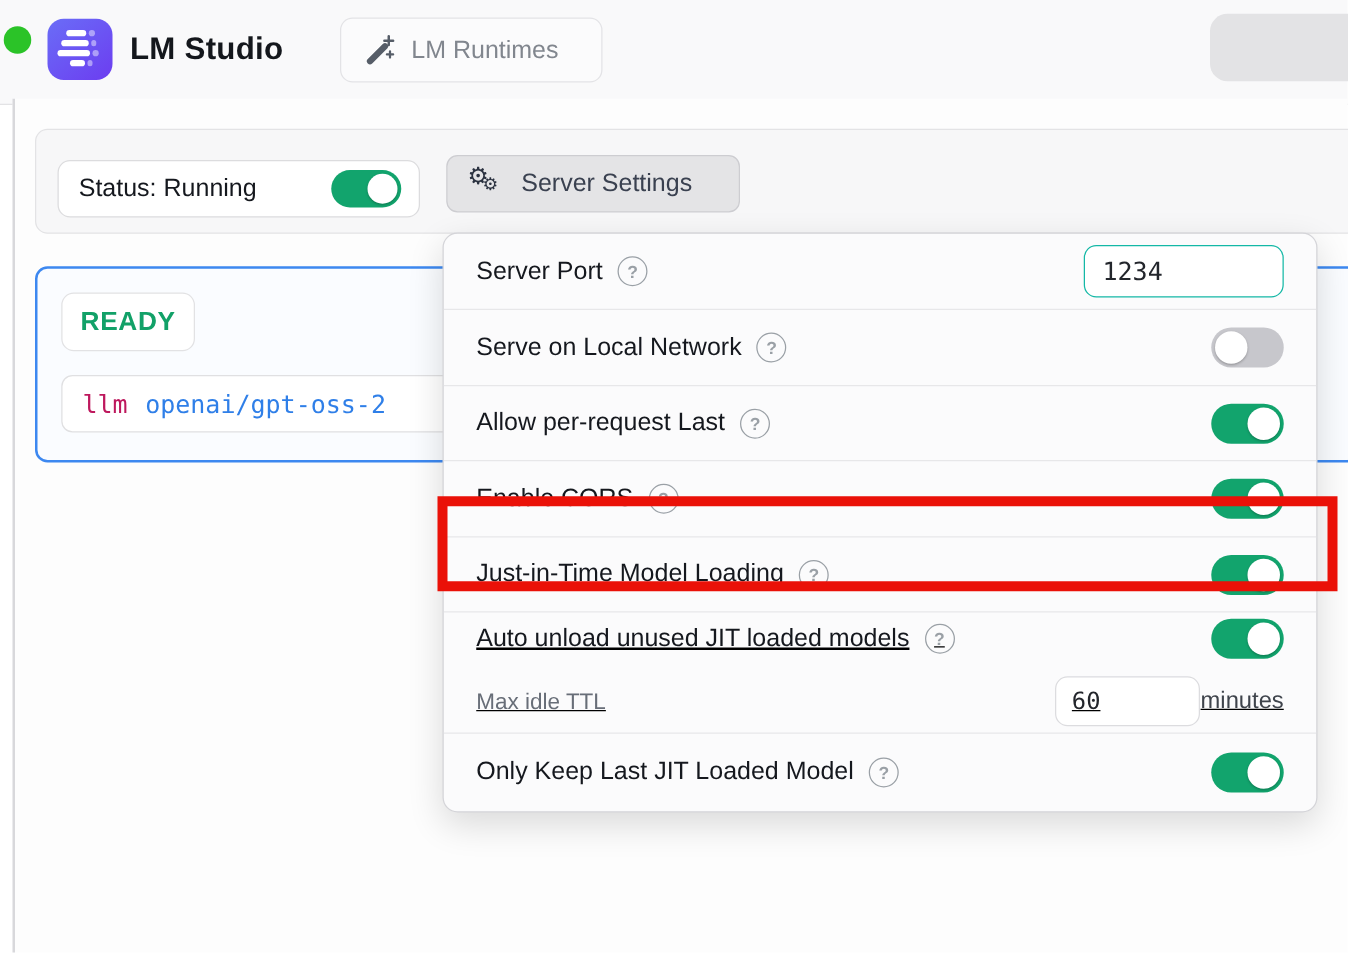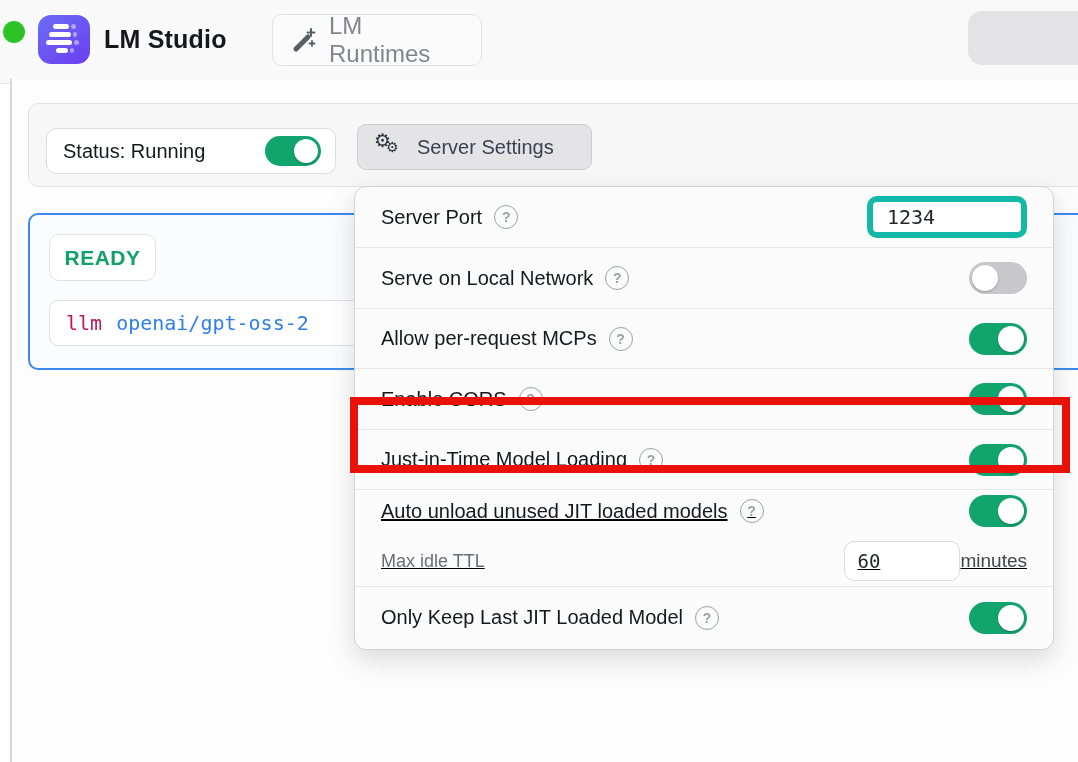--- a/index.html
+++ b/index.html
@@ -11,21 +11,21 @@
             background:#f9f9fa; border-bottom:1px solid #e3e3e5; }
   #traffic-dot { position:absolute; left:3px; top:21px; width:22px; height:22px;
                  border-radius:50%; background:#2bc328; }
   #app-logo { position:absolute; left:38px; top:15px; width:52px; height:49px;
               border-radius:13px; background:linear-gradient(140deg,#6a6df7 0%,#6c3df0 100%); }
   #app-title { position:absolute; left:104px; top:0; height:79px; display:flex; align-items:center;
                font-size:25px; font-weight:700; color:#14171c; letter-spacing:.2px; }
   #runtimes-btn { position:absolute; left:272px; top:14px; width:210px; height:52px;
                   border:1px solid #e3e3e6; border-radius:10px; background:#fbfbfc;
                   display:flex; align-items:center; gap:12px; padding:0 18px;
-                  color:#81868e; font-size:24px; cursor:pointer; }
+                  color:#81868e; font-size:20px; cursor:pointer; }
   #topbar-right-blob { position:absolute; left:968px; top:11px; width:130px; height:54px;
                        border-radius:14px; background:#e3e3e5; }
 
   
   #content { position:absolute; left:10px; top:79px; width:1068px; height:683px;
              border-left:2px solid #d8d8db; background:#fdfdfd; }
 
   
   #toolbar { position:absolute; left:28px; top:103px; width:1070px; height:84px;
              background:#f7f7f8; border:1px solid #e3e3e5; border-radius:10px; }
@@ -75,21 +75,21 @@
          display:flex; flex-direction:column; justify-content:center; }
   .row:first-child { border-top:none; }
   .row.has-sub { height:114px; justify-content:flex-start; padding-top:5px;text-decoration:underline; }
   .row:last-child { height:75px; }
   .row-main { display:flex; align-items:center; }
   .row-label { font-size:20px; color:#15181e; }
   .help { width:24px; height:24px; border:1.5px solid #9aa0a6; border-radius:50%;
           color:#9aa0a6; font-size:14px; font-weight:700; display:flex; align-items:center;
           justify-content:center; margin-left:12px; cursor:pointer; flex:none; }
   .spacer { flex:1; }
-  .port-input { width:160px; height:42px; border:6px solid #14b8a6; border-radius:10px;
+  .port-input { width:160px; height:42px; border:1px solid #14b8a6; border-radius:10px;
                 background:#fff; font-family:"DejaVu Sans Mono", monospace; font-size:20px;
                 color:#23262c; padding:0 14px; outline:none; }
   .row-sub { display:flex; align-items:center; margin-top:14px; }
   .sub-label { font-size:18px; color:#686e78; }
   .ttl-input { width:116px; height:40px; border:1px solid #dcdcdf; border-radius:10px;
                background:#fff; font-family:"DejaVu Sans Mono", monospace; font-size:19px;
                color:#23262c; text-align:left; padding:0 12px; outline:none; }
   .unit { font-size:19px; color:#3f444c; }
 
   
@@ -176,21 +176,21 @@
           <div class="toggle off">
             <div class="knob"></div>
           </div>
         </span>
     </div>
 
   </div>
 
   <div class="row">
     <div class="row-main">
-      <span class="row-label">Allow per-request MCPs</span>
+      <span class="row-label">Allow per-request Last</span>
       <span class="help">?</span>
       <span class="spacer"></span>
       <span class="row-control">
           <div class="toggle on">
             <div class="knob"></div>
           </div>
         </span>
     </div>
 
   </div>

